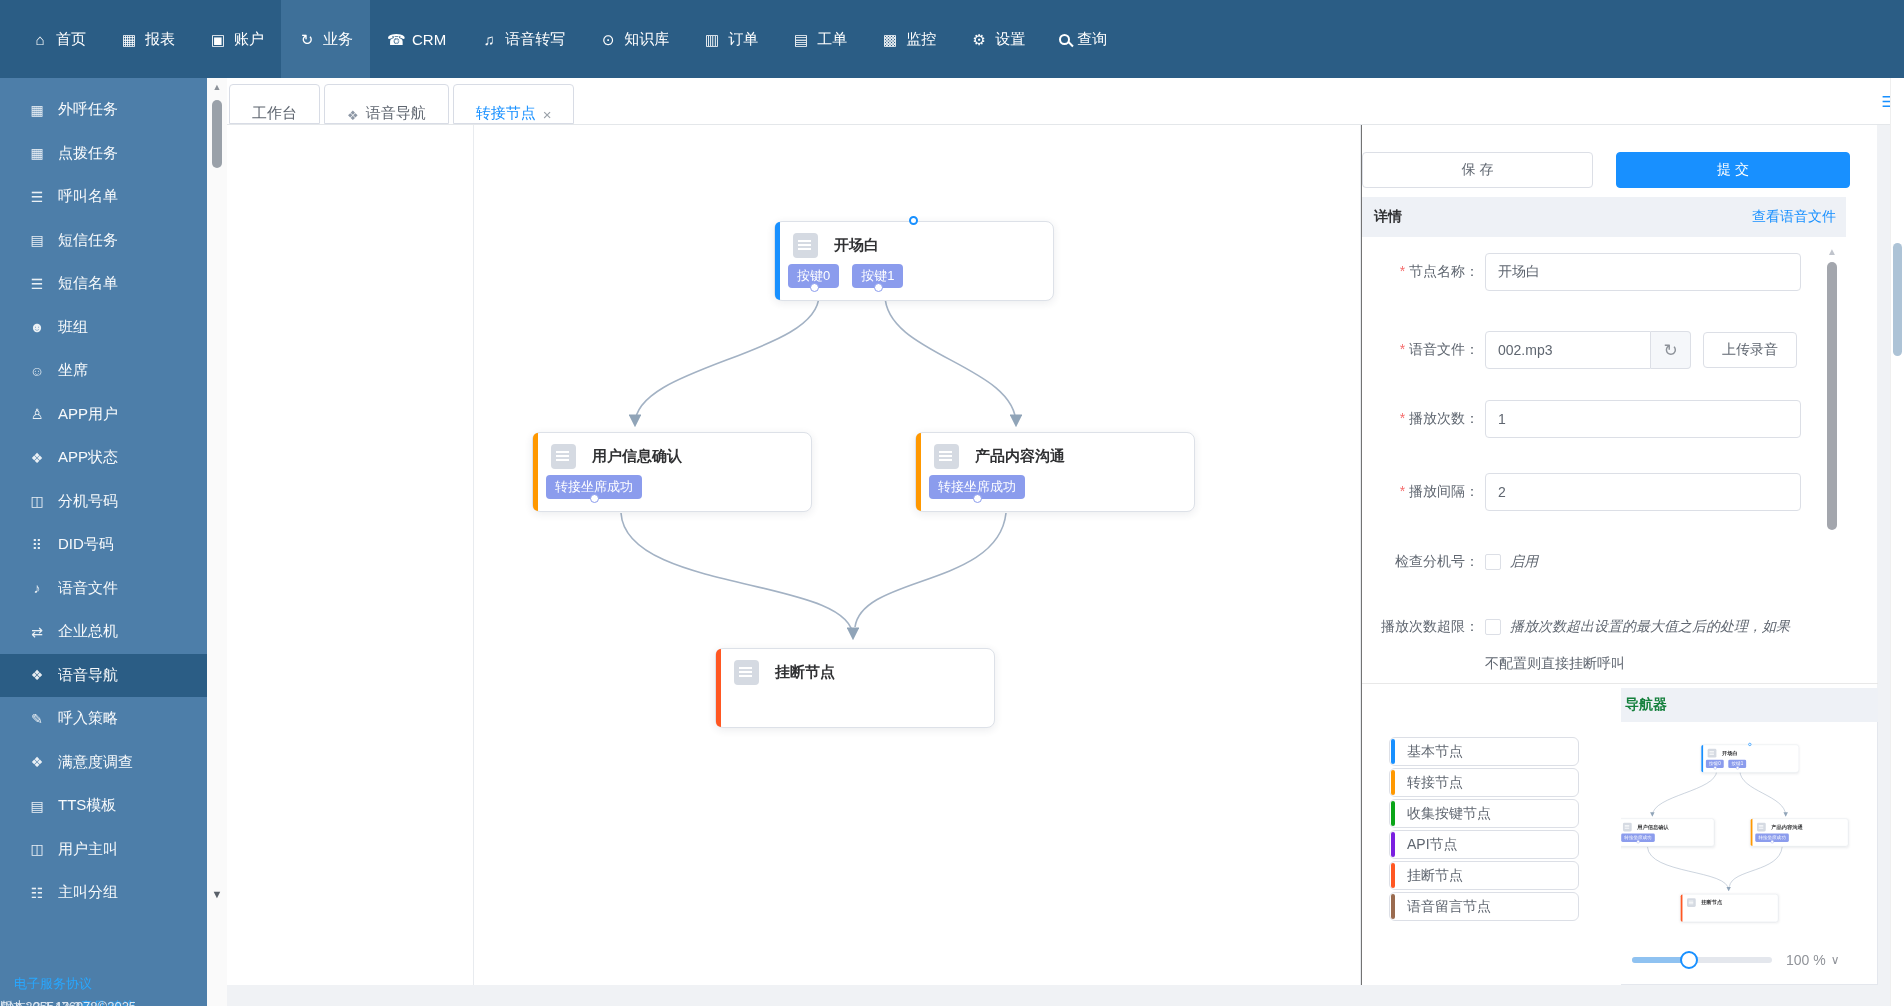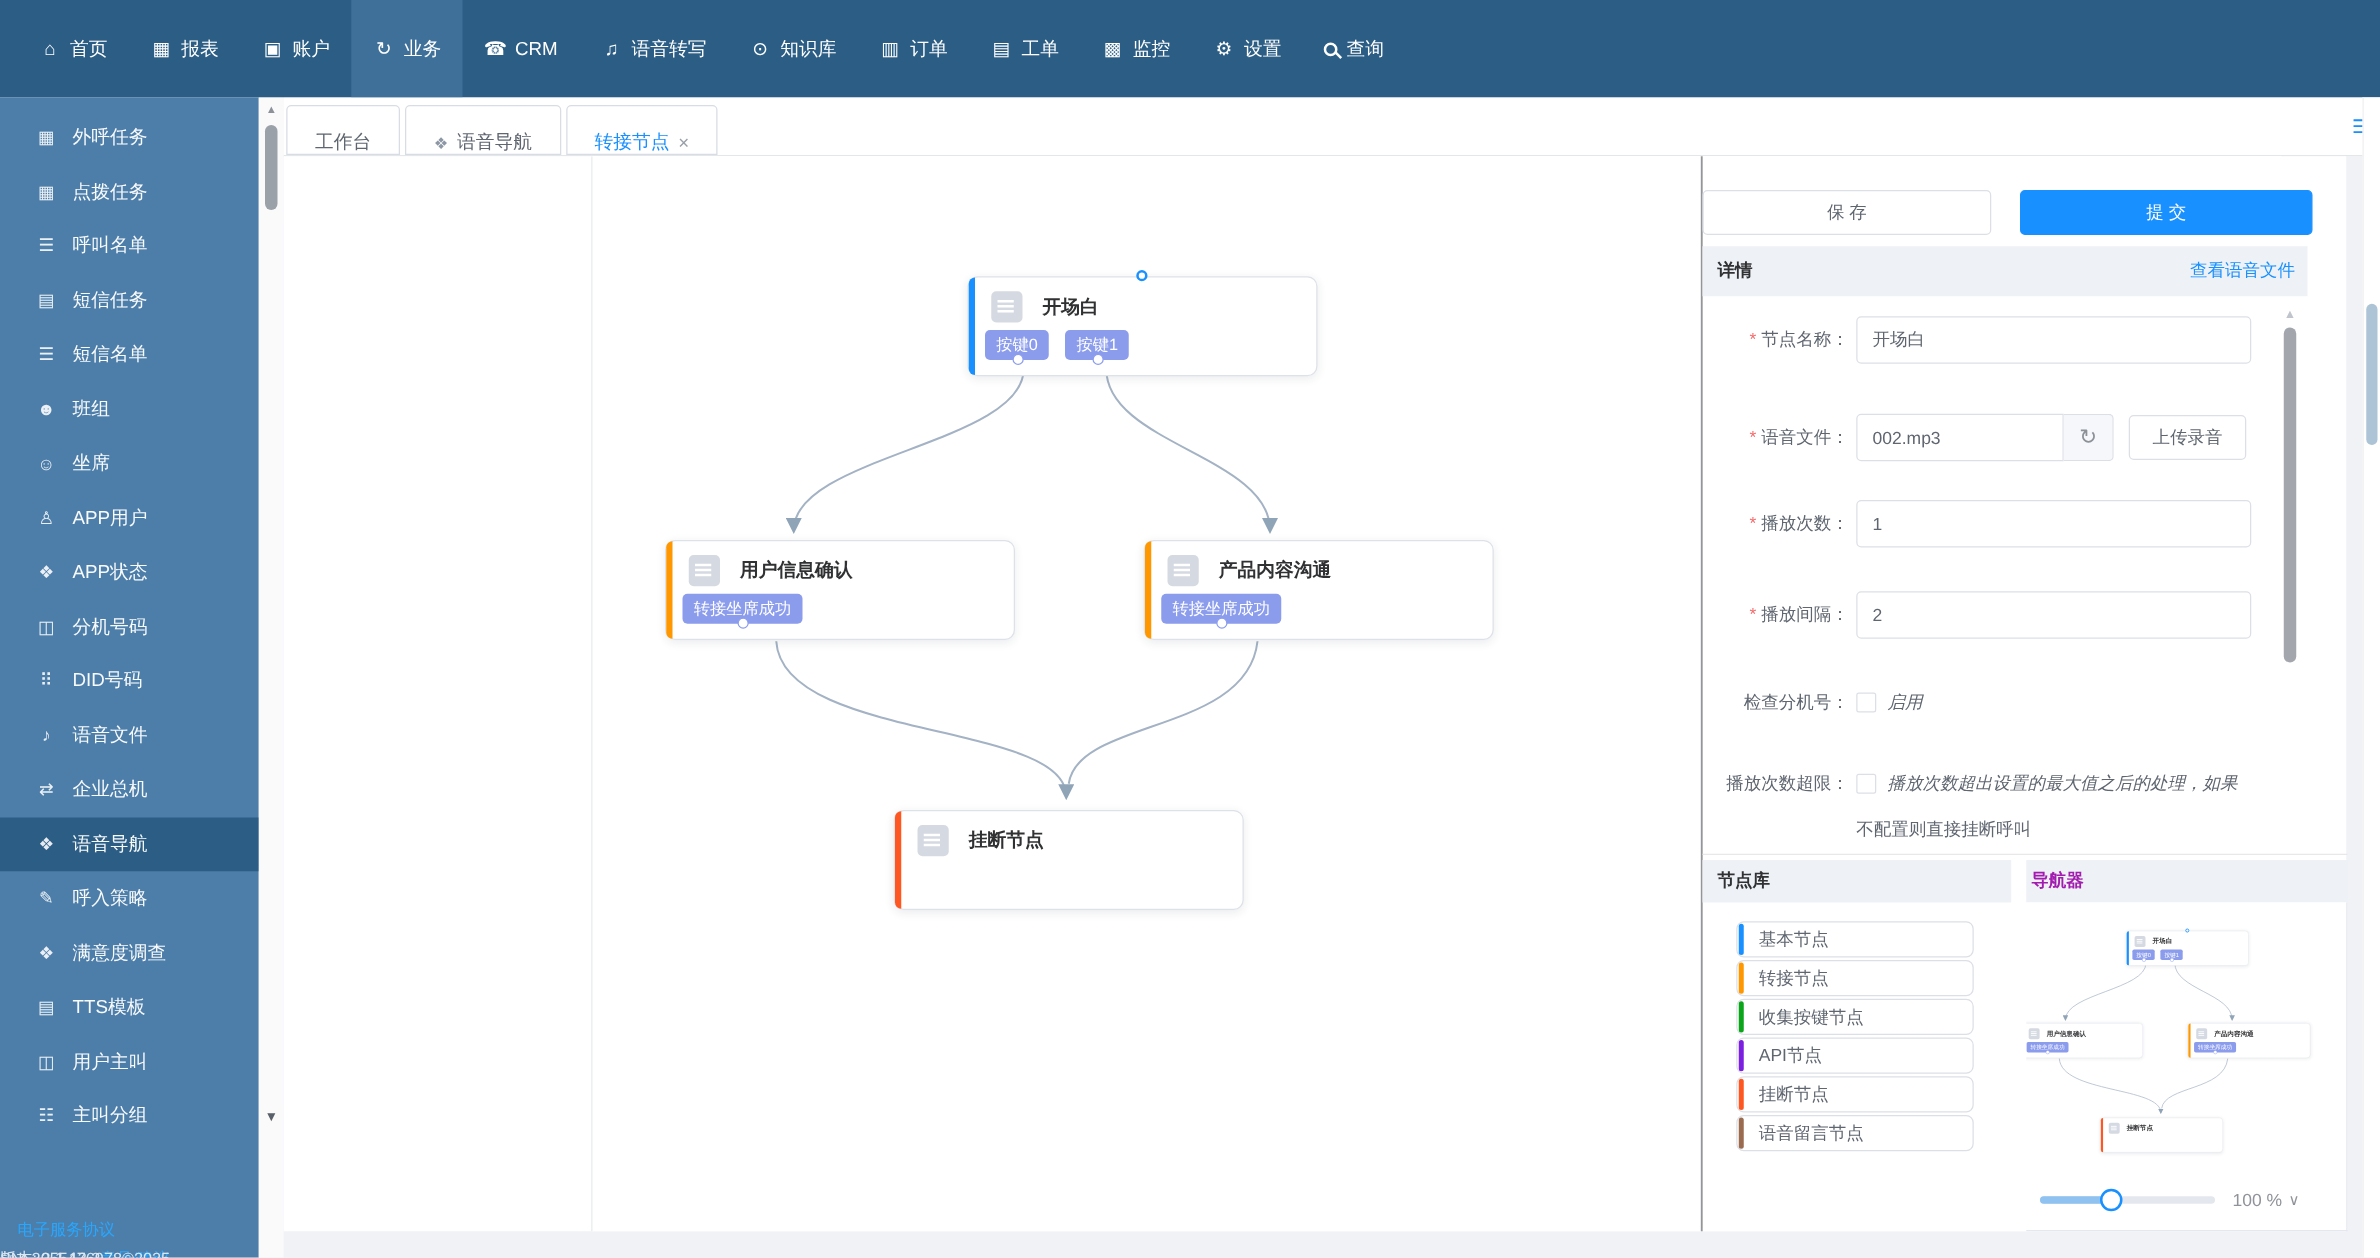--- a/index.html
+++ b/index.html
@@ -92,21 +92,21 @@
   .upload-btn{margin-left:12px;width:94px;height:36px;background:#fff;border:1px solid #dcdfe6;border-radius:4px;font-size:14px;color:#5f6670;display:flex;align-items:center;justify-content:center;cursor:pointer;}
   .cb{width:16px;height:16px;border:1px solid #dcdfe6;border-radius:2px;background:#fff;margin-left:6px;flex:0 0 auto;cursor:pointer;}
   .cb-text{font-size:14px;color:#5f6670;margin-left:9px;font-style:italic;}
   .desc2{position:absolute;left:123px;top:530px;font-size:14px;color:#5f6670;}
   .form-scroll-up{position:absolute;left:462px;top:121px;width:16px;text-align:center;color:#c0c4cc;font-size:10px;}
   .form-scroll-thumb{position:absolute;left:465px;top:137px;width:10px;height:268px;background:#a3a6ad;border-radius:5px;cursor:pointer;}
 
   
   .bottom-divider{position:absolute;left:0;top:558px;width:516px;height:1px;background:#e8e8e8;}
   .lib-header{position:absolute;left:0;top:563px;width:247px;height:34px;background:#eef1f6;display:flex;align-items:center;padding-left:12px;font-size:14px;font-weight:bold;color:#303133;}
-  .nav-header{position:absolute;left:259px;top:563px;width:257px;height:34px;background:#eef1f6;display:flex;align-items:center;padding-left:4px;font-size:14px;font-weight:bold;color:#a21caf;}
+  .nav-header{position:absolute;left:259px;top:563px;width:257px;height:34px;background:#eef1f6;display:flex;align-items:center;padding-left:4px;font-size:14px;font-weight:bold;color:#15803d;}
   .lib-list{position:absolute;left:27px;top:612px;width:190px;display:flex;flex-direction:column;gap:2px;}
   .lib-item{position:relative;height:29px;background:#fff;border:1px solid #dcdfe6;border-radius:6px;display:flex;align-items:center;padding-left:17px;font-size:14px;color:#5f6670;cursor:grab;}
   .lib-bar{position:absolute;left:1px;top:1px;width:4px;height:25px;border-radius:3px;}
   .lb0{background:#1890ff;} .lb1{background:#ff9800;} .lb2{background:#0aa518;} .lb3{background:#7b1fe0;} .lb4{background:#ff5722;} .lb5{background:#9a6b4f;}
   .minimap{position:absolute;left:259px;top:597px;width:257px;height:263px;background:#fff;border-right:1px solid #e4e7ed;border-bottom:1px solid #e4e7ed;overflow:hidden;}
   .mini-flow{position:absolute;left:-25px;top:-11px;width:888px;height:860px;transform:scale(0.35);transform-origin:0 0;pointer-events:none;}
   .slider-row{position:absolute;left:270px;top:820px;width:246px;height:30px;display:flex;align-items:center;}
   .slider-track{position:relative;width:140px;height:6px;background:#e4e7ed;border-radius:3px;cursor:pointer;}
   .slider-fill{position:absolute;left:0;top:0;width:56px;height:6px;background:#8fc2f1;border-radius:3px;}
   .slider-thumb{position:absolute;left:48px;top:-6px;width:18px;height:18px;background:#fff;border:2px solid #1890ff;border-radius:50%;cursor:grab;}
@@ -390,21 +390,20 @@
       <span class="flabel">播放次数超限：</span>
       <span class="cb"></span>
       <span class="cb-text">播放次数超出设置的最大值之后的处理，如果</span>
     </div>
     <div class="desc2">不配置则直接挂断呼叫</div>
 
     <div class="form-scroll-up">▲</div>
     <div class="form-scroll-thumb"></div>
 
     <div class="bottom-divider"></div>
-    <div class="lib-header">节点库</div>
     <div class="nav-header">导航器</div>
 
     <div class="lib-list">
       <div class="lib-item">
           <span class="lib-bar lb0"></span>
           <span>基本节点</span>
         </div>
       <div class="lib-item">
           <span class="lib-bar lb1"></span>
           <span>转接节点</span>

